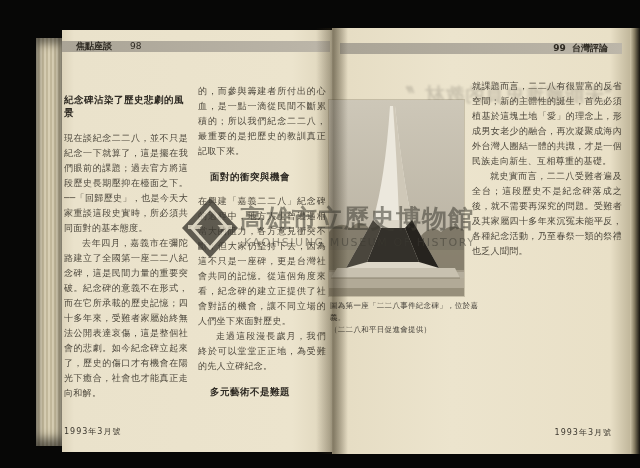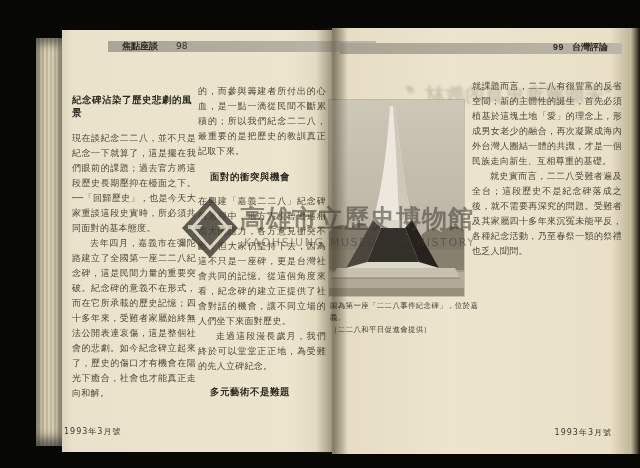--- a/index.html
+++ b/index.html
@@ -13,30 +13,30 @@
   .page-left{position:absolute;left:62px;top:30px;width:270px;height:422px;z-index:1;
     background:linear-gradient(90deg,#ddd4bb 0px,#eae2cb 12px,#ece4cd 230px,#ddd4ba 270px);}
   .page-right{position:absolute;left:332px;top:28px;width:300px;height:426px;z-index:1;
     background:linear-gradient(90deg,#c7bda2 0px,#e6ddc4 16px,#ece4cd 120px,#e9e0c7 278px,#bdb397 300px);}
   .gutter{position:absolute;left:316px;top:28px;width:32px;height:426px;z-index:3;pointer-events:none;
     background:linear-gradient(90deg,rgba(56,46,26,0) 0%,rgba(56,46,26,.30) 42%,rgba(36,29,14,.42) 55%,rgba(56,46,26,0) 100%);}
   .right-edge{position:absolute;left:630px;top:28px;width:10px;height:426px;z-index:2;
     background:linear-gradient(90deg,#cfc6aa,#857c62 45%,#14120d 100%);}
   
   .hband{position:absolute;height:11px;z-index:2;background:linear-gradient(90deg,#aaa496,#bcb6a9);}
-  .hband.left{left:62px;top:41px;width:268px;margin-left:46px;}
+  .hband.left{left:62px;top:41px;width:268px;}
   .hband.right{left:340px;top:43px;width:282px;text-align:right;}
   .hband span{font-size:9px;font-weight:bold;color:#2f2b23;line-height:11px;}
   .hband.left span.sec{position:absolute;left:14px;top:0;}
   .hband.left span.num{position:absolute;left:68px;top:0;font-weight:normal;}
   .hband.right span{margin-right:3px;}
-  .hband.right .wrap{position:absolute;right:8px;top:0;white-space:nowrap;font-family:Liberation Mono, monospace;}
+  .hband.right .wrap{position:absolute;right:8px;top:0;white-space:nowrap;}
   
   .col{position:absolute;overflow:hidden;z-index:2;}
-  .col1{left:72px;top:94px;width:124px;height:326px;}
+  .col1{left:64px;top:94px;width:124px;height:326px;}
   .col2{left:198px;top:84px;width:128px;height:344px;}
   .colR{left:472px;top:79px;width:150px;height:338px;}
   h3.art{font-size:9.5px;font-weight:bold;color:#2e2a23;margin:0 0 11px 0;letter-spacing:.5px;}
   h4.sub{font-size:9.5px;font-weight:bold;color:#2e2a23;margin:12px 0 10px 0;letter-spacing:.5px;padding-left:12px;}
   p.body{font-size:9px;line-height:15px;color:#4c473c;text-align:justify;margin:0;
          text-indent:2em;letter-spacing:.3px;word-break:break-all;filter:blur(.2px);}
   p.body.cont{text-indent:0;}
   
   .photo{position:absolute;left:329px;top:100px;width:135px;height:196px;z-index:2;
          box-shadow:0 0 0 1px rgba(90,82,62,.25);}

